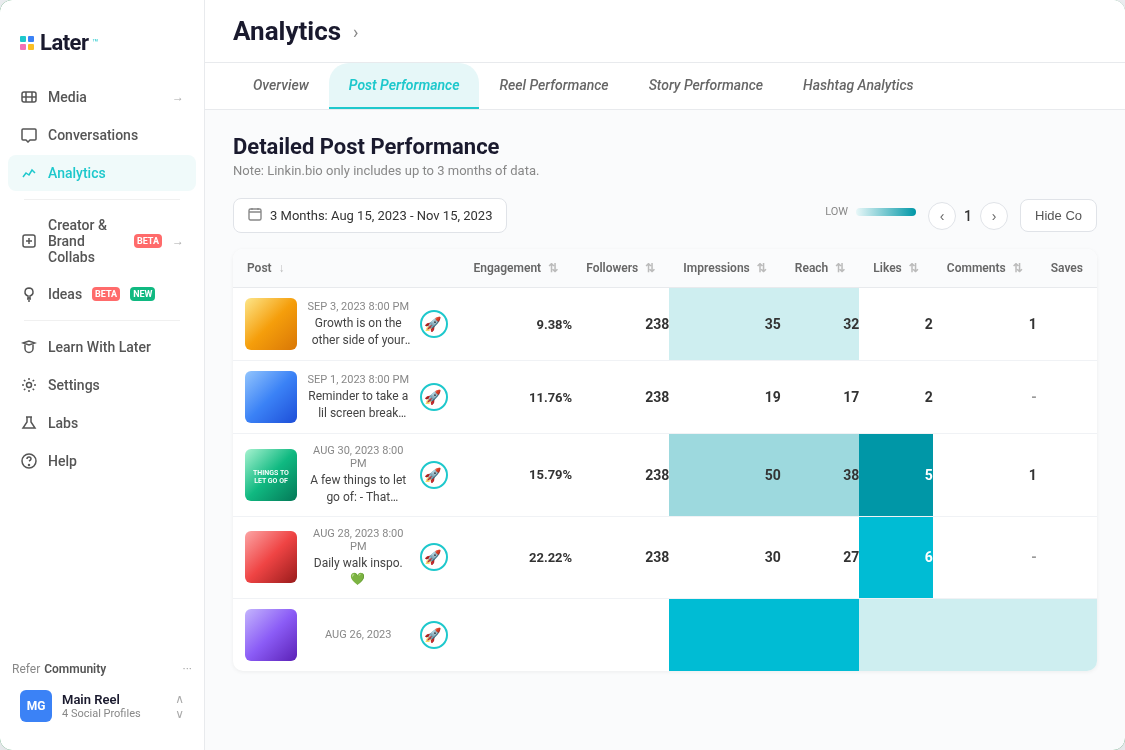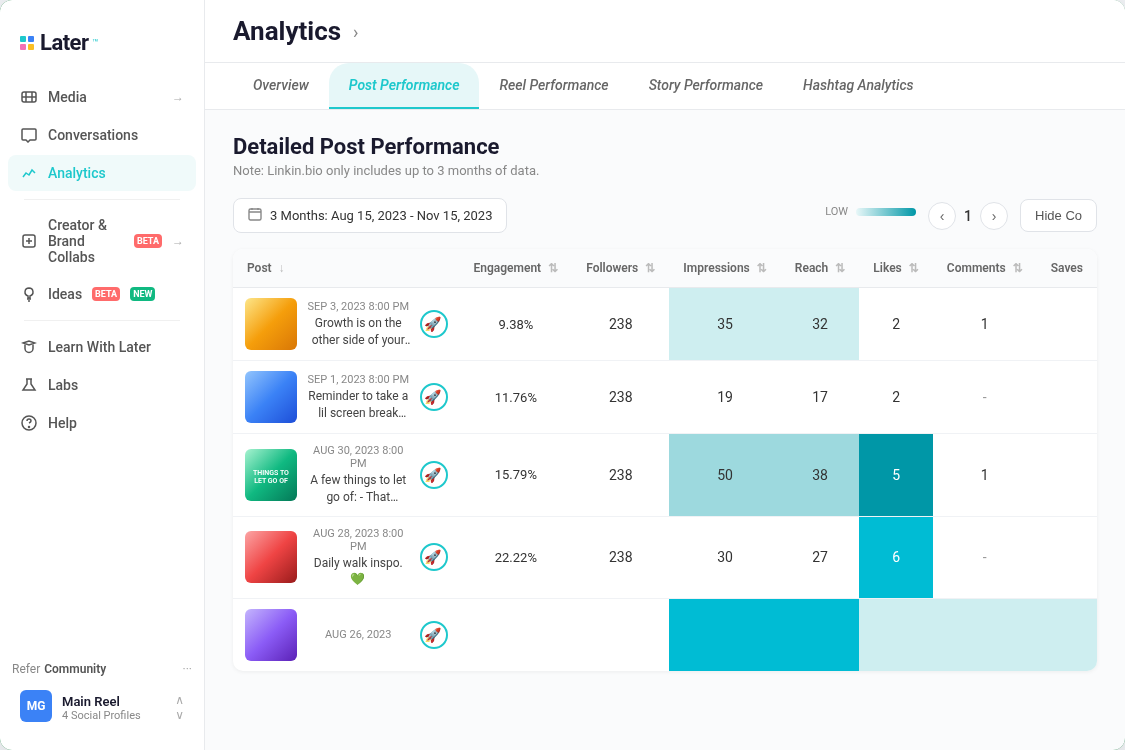--- a/index.html
+++ b/index.html
@@ -27,21 +27,21 @@
     .nav-badge { background: #ff6b6b; color: #fff; font-size: 9px; font-weight: 700; padding: 2px 3px; border-radius: 4px; }
     .nav-badge.new { background: #10b981; }
 
     .sidebar-divider { border: none; border-top: 1px solid #f0f0f0; margin: 8px 16px; }
 
     .refer-row { display: flex; align-items: center; padding: 6px 12px; font-size: 12px; color: #888; }
     .refer-label { margin-right: 4px; }
     .refer-community { font-weight: 600; color: #555; }
     .refer-dots { margin-left: auto; cursor: pointer; color: #aaa; }
 
-    .workspace-row { display: flex; align-items: flex-end; padding: 8px 12px; border-radius: 8px; cursor: pointer; margin: 0 8px; }
+    .workspace-row { display: flex; align-items: center; padding: 8px 12px; border-radius: 8px; cursor: pointer; margin: 0 8px; }
     .workspace-avatar { width: 32px; height: 32px; border-radius: 6px; background: #3b82f6; color: #fff; font-size: 12px; font-weight: 700; display: flex; align-items: center; justify-content: center; margin-right: 10px; flex-shrink: 0; }
     .workspace-info { flex: 1; }
     .workspace-name { font-size: 13px; font-weight: 600; color: #1a1a2e; }
     .workspace-sub { font-size: 11px; color: #888; }
     .workspace-chevron { color: #aaa; font-size: 12px; display: flex; flex-direction: column; gap: 1px; }
 
     
     .main-content { flex: 1; display: flex; flex-direction: column; overflow: hidden; background: #fafbfc; }
 
     
@@ -94,21 +94,21 @@
     .post-thumb-2 { background: linear-gradient(135deg, #93c5fd, #3b82f6, #1d4ed8); }
     .post-thumb-3 { background: linear-gradient(135deg, #a7f3d0, #10b981, #047857); display: flex; align-items: center; justify-content: center; font-size: 10px; color: #fff; font-weight: 600; }
     .post-thumb-4 { background: linear-gradient(135deg, #fca5a5, #ef4444, #991b1b); }
     .post-thumb-5 { background: linear-gradient(135deg, #c4b5fd, #8b5cf6, #5b21b6); }
 
     .post-info { flex: 1; min-width: 0; text-align: center; }
     .post-date { font-size: 11px; color: #888; margin-bottom: 2px; }
     .post-caption { font-size: 12px; color: #444; line-height: 1.4; display: -webkit-box; -webkit-line-clamp: 2; -webkit-box-orient: vertical; overflow: hidden; }
     .post-icon { width: 28px; height: 28px; border-radius: 50%; border: 2px solid #1ec8cc; display: flex; align-items: center; justify-content: center; color: #1ec8cc; font-size: 14px; flex-shrink: 0; }
 
-    .metric-cell { text-align: center; font-size: 14px; font-weight: 400; color: #333; padding: 10px 8px; }
+    .metric-cell { text-align: right; font-size: 14px; font-weight: 700; color: #333; padding: 10px 8px; }
     .metric-cell.highlighted-light { background: #ceeef0; }
     .metric-cell.highlighted-medium { background: #9dd9de; }
     .metric-cell.highlighted-dark { background: #0097a7; color: #fff; }
     .metric-cell.highlighted-teal { background: #00bcd4; color: #fff; }
     .metric-cell.plain { background: transparent; color: #333; }
     .metric-cell.dash { color: #999; }
     .metric-cell.engagement { font-size: 13px; }
   </style>
 </head>
 <body>
@@ -191,20 +191,29 @@
       <hr class="sidebar-divider">
 
       <div class="nav-item">
         <span class="nav-icon">
           <svg width="16" height="16" viewBox="0 0 16 16" fill="none" stroke="currentColor" stroke-width="1.5">
             <path d="M2 4l6-2 6 2-6 2z"></path>
             <path d="M4 5.5v4a4 4 0 008 0v-4"></path>
           </svg>
         </span>
         <span>Learn With Later</span>
+      </div>
+      <div class="nav-item">
+        <span class="nav-icon">
+          <svg width="16" height="16" viewBox="0 0 16 16" fill="none" stroke="currentColor" stroke-width="1.5">
+            <circle cx="8" cy="8" r="2.5"></circle>
+            <path d="M8 1v2M8 13v2M1 8h2M13 8h2M2.93 2.93l1.41 1.41M11.66 11.66l1.41 1.41M2.93 13.07l1.41-1.41M11.66 4.34l1.41-1.41"></path>
+          </svg>
+        </span>
+        <span>Settings</span>
       </div>
       <div class="nav-item">
         <span class="nav-icon">
           <svg width="16" height="16" viewBox="0 0 16 16" fill="none" stroke="currentColor" stroke-width="1.5">
             <path d="M6 2v5L2 13h12l-4-6V2"></path>
             <path d="M5 2h6"></path>
           </svg>
         </span>
         <span>Labs</span>
       </div>

